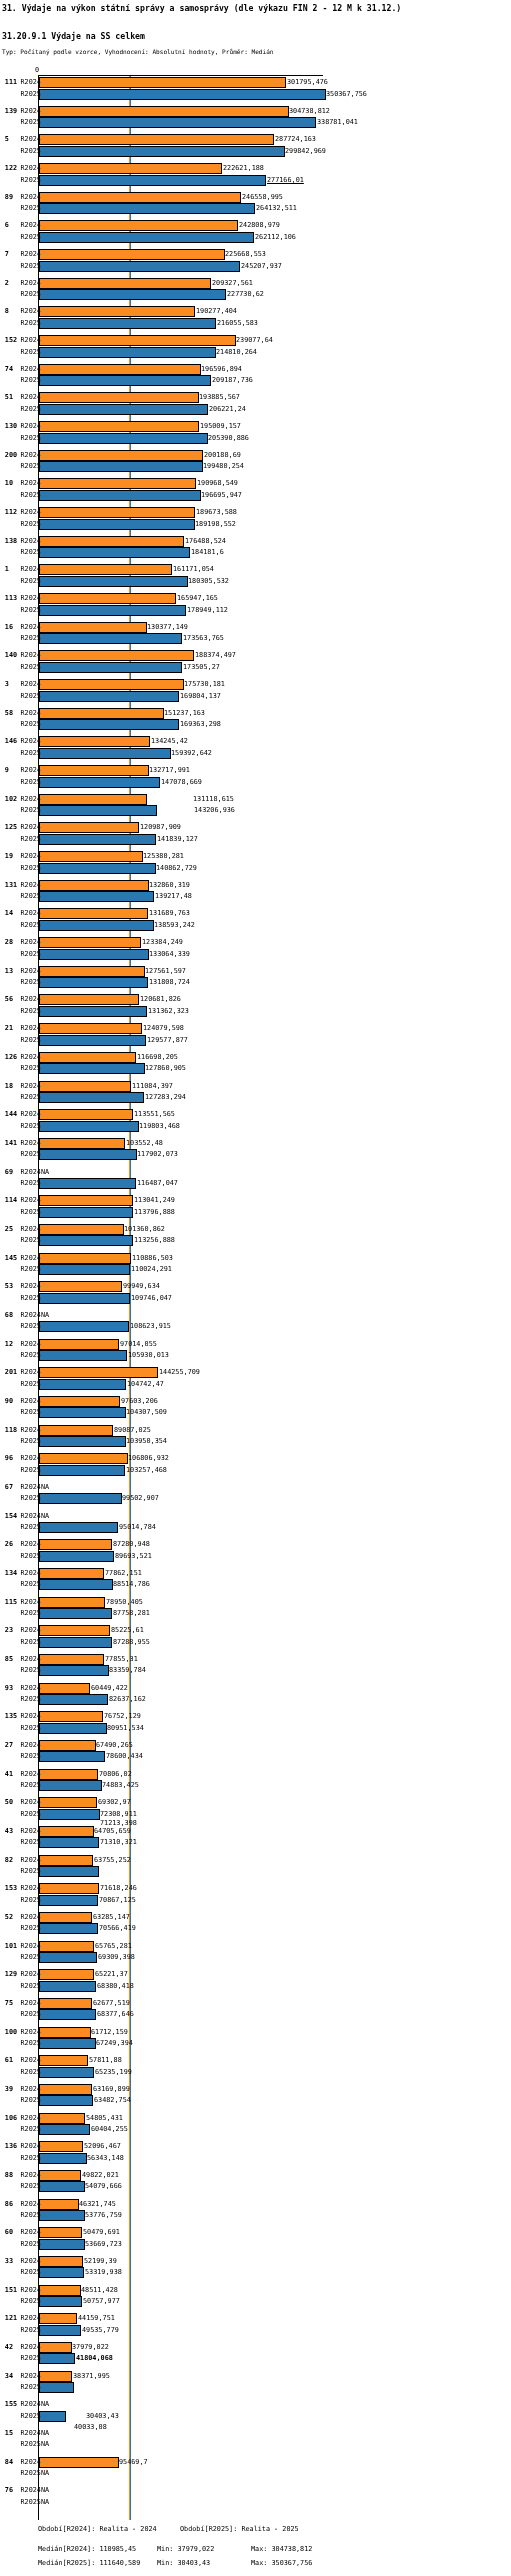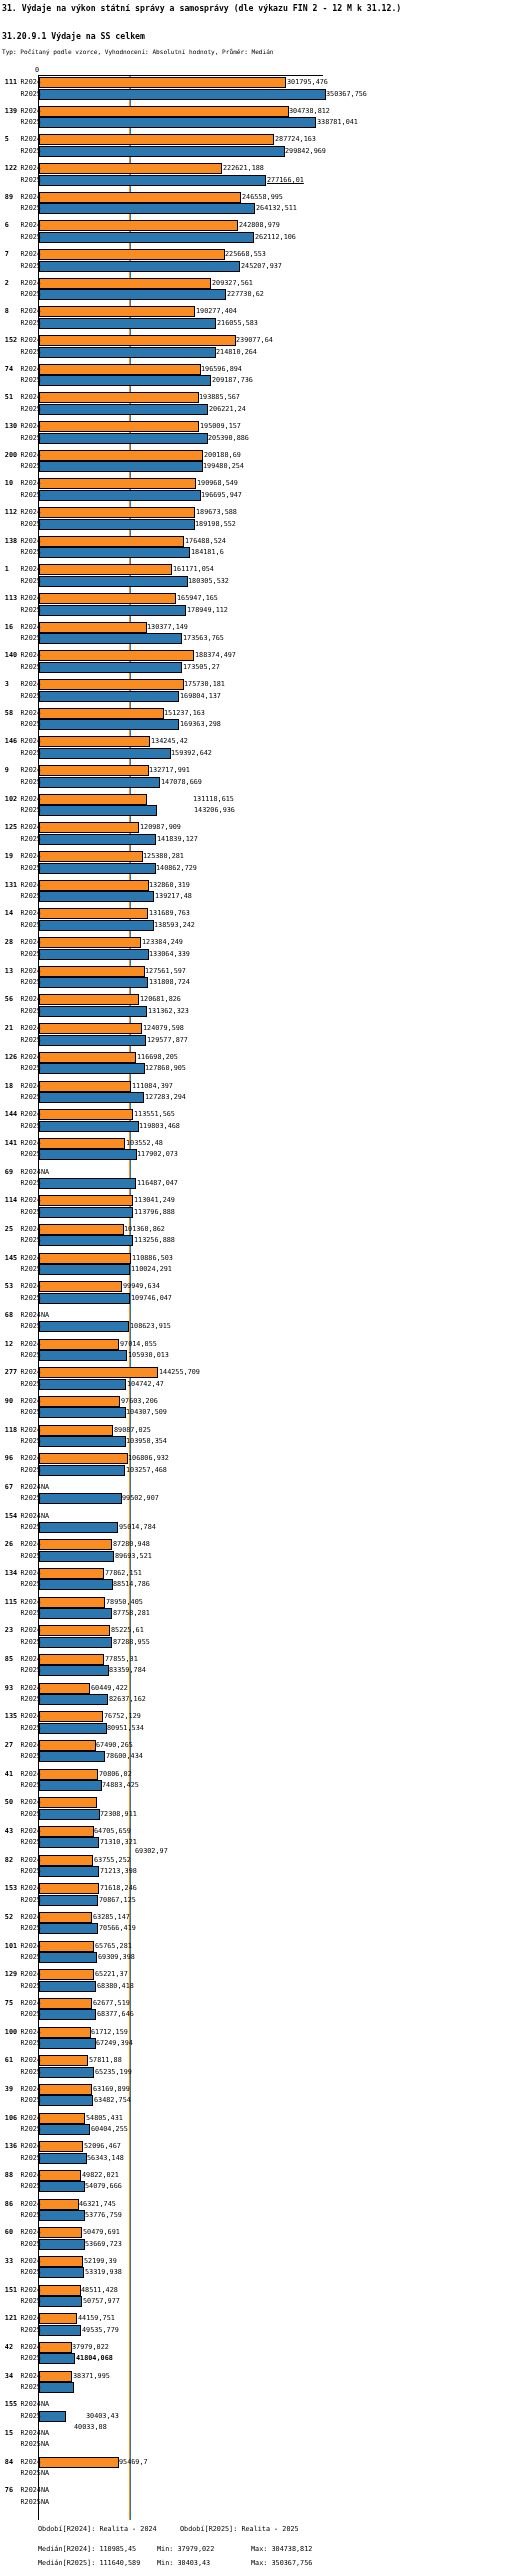--- a/index.html
+++ b/index.html
@@ -340,21 +340,21 @@
     <span class="abs val" style="left: 41px; top: 1310px;">NA</span>
     <div class="abs bar" style="left: 39px; top: 1321px; width: 88px; background: rgb(43, 119, 176);"></div>
     <span class="abs val" style="left: 130px; top: 1321px;">108623,915</span>
     <span class="abs gid" style="left: 4.8px; top: 1339px;">12</span>
     <span class="abs slabel" style="top: 1339px;">R2024</span>
     <span class="abs slabel" style="top: 1350px;">R2025</span>
     <div class="abs bar" style="left: 39px; top: 1339px; width: 78px; background: rgb(251, 140, 34);"></div>
     <span class="abs val" style="left: 120px; top: 1339px;">97014,055</span>
     <div class="abs bar" style="left: 39px; top: 1350px; width: 86px; background: rgb(43, 119, 176);"></div>
     <span class="abs val" style="left: 128px; top: 1350px;">105930,013</span>
-    <span class="abs gid" style="left: 4.8px; top: 1367px;">277</span>
+    <span class="abs gid" style="left: 4.8px; top: 1367px;">201</span>
     <span class="abs slabel" style="top: 1367px;">R2024</span>
     <span class="abs slabel" style="top: 1379px;">R2025</span>
     <div class="abs bar" style="left: 39px; top: 1367px; width: 117px; background: rgb(251, 140, 34);"></div>
     <span class="abs val" style="left: 159px; top: 1367px;">144255,709</span>
     <div class="abs bar" style="left: 39px; top: 1379px; width: 85px; background: rgb(43, 119, 176);"></div>
     <span class="abs val" style="left: 127px; top: 1379px;">104742,47</span>
     <span class="abs gid" style="left: 4.8px; top: 1396px;">90</span>
     <span class="abs slabel" style="top: 1396px;">R2024</span>
     <span class="abs slabel" style="top: 1407px;">R2025</span>
     <div class="abs bar" style="left: 39px; top: 1396px; width: 79px; background: rgb(251, 140, 34);"></div>
@@ -447,37 +447,37 @@
     <span class="abs slabel" style="top: 1769px;">R2024</span>
     <span class="abs slabel" style="top: 1780px;">R2025</span>
     <div class="abs bar" style="left: 39px; top: 1769px; width: 57px; background: rgb(251, 140, 34);"></div>
     <span class="abs val" style="left: 99px; top: 1769px;">70806,02</span>
     <div class="abs bar" style="left: 39px; top: 1780px; width: 61px; background: rgb(43, 119, 176);"></div>
     <span class="abs val" style="left: 102px; top: 1780px;">74883,425</span>
     <span class="abs gid" style="left: 4.8px; top: 1797px;">50</span>
     <span class="abs slabel" style="top: 1797px;">R2024</span>
     <span class="abs slabel" style="top: 1809px;">R2025</span>
     <div class="abs bar" style="left: 39px; top: 1797px; width: 56px; background: rgb(251, 140, 34);"></div>
-    <span class="abs val" style="left: 98px; top: 1846px; margin-left: 37px;">69302,97</span>
+    <span class="abs val" style="left: 98px; top: 1797px;">69302,97</span>
     <div class="abs bar" style="left: 39px; top: 1809px; width: 59px; background: rgb(43, 119, 176);"></div>
     <span class="abs val" style="left: 100px; top: 1809px;">72308,911</span>
     <span class="abs gid" style="left: 4.8px; top: 1826px;">43</span>
     <span class="abs slabel" style="top: 1826px;">R2024</span>
     <span class="abs slabel" style="top: 1837px;">R2025</span>
     <div class="abs bar" style="left: 39px; top: 1826px; width: 53px; background: rgb(251, 140, 34);"></div>
     <span class="abs val" style="left: 94px; top: 1826px;">64705,659</span>
     <div class="abs bar" style="left: 39px; top: 1837px; width: 58px; background: rgb(43, 119, 176);"></div>
     <span class="abs val" style="left: 100px; top: 1837px;">71310,321</span>
     <span class="abs gid" style="left: 4.8px; top: 1855px;">82</span>
     <span class="abs slabel" style="top: 1855px;">R2024</span>
     <span class="abs slabel" style="top: 1866px;">R2025</span>
     <div class="abs bar" style="left: 39px; top: 1855px; width: 52px; background: rgb(251, 140, 34);"></div>
     <span class="abs val" style="left: 94px; top: 1855px;">63755,252</span>
     <div class="abs bar" style="left: 39px; top: 1866px; width: 58px; background: rgb(43, 119, 176);"></div>
-    <span class="abs val" style="left: 100px; top: 1866px;">71213,398</span>
+    <span class="abs val" style="left: 100px; top: 1818px;">71213,398</span>
     <span class="abs gid" style="left: 4.8px; top: 1883px;">153</span>
     <span class="abs slabel" style="top: 1883px;">R2024</span>
     <span class="abs slabel" style="top: 1895px;">R2025</span>
     <div class="abs bar" style="left: 39px; top: 1883px; width: 58px; background: rgb(251, 140, 34);"></div>
     <span class="abs val" style="left: 100px; top: 1883px;">71618,246</span>
     <div class="abs bar" style="left: 39px; top: 1895px; width: 57px; background: rgb(43, 119, 176);"></div>
     <span class="abs val" style="left: 99px; top: 1895px;">70867,125</span>
     <span class="abs gid" style="left: 4.8px; top: 1912px;">52</span>
     <span class="abs slabel" style="top: 1912px;">R2024</span>
     <span class="abs slabel" style="top: 1923px;">R2025</span>

